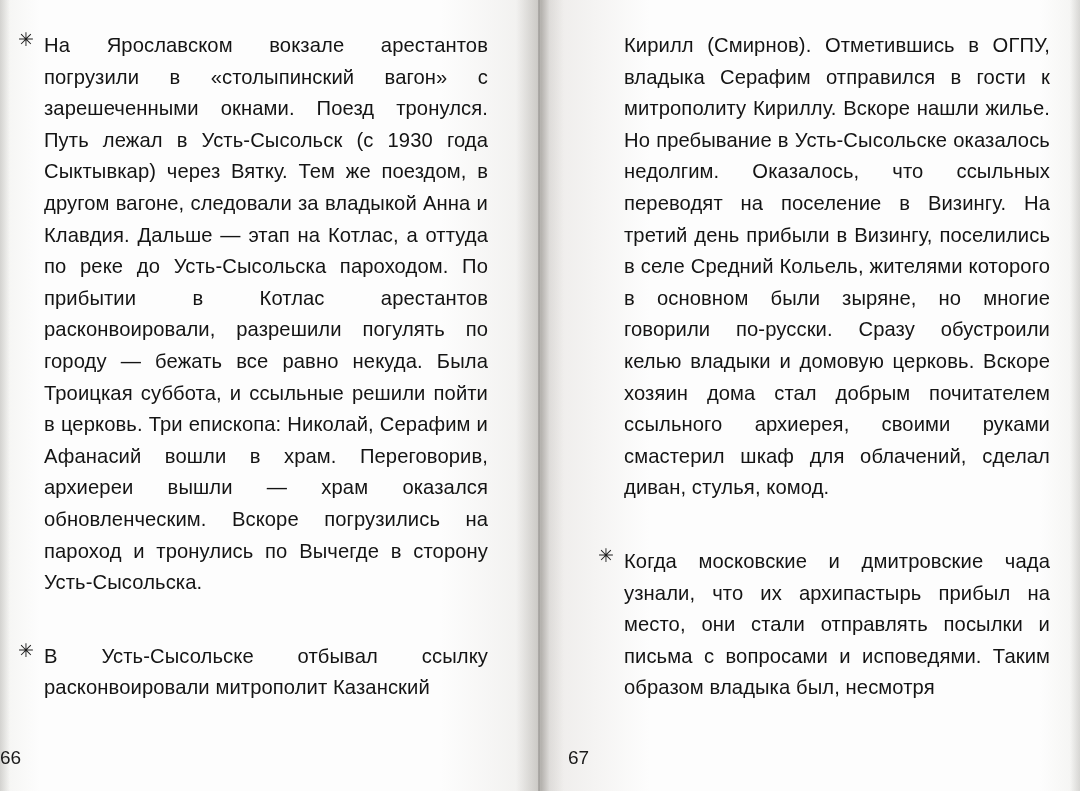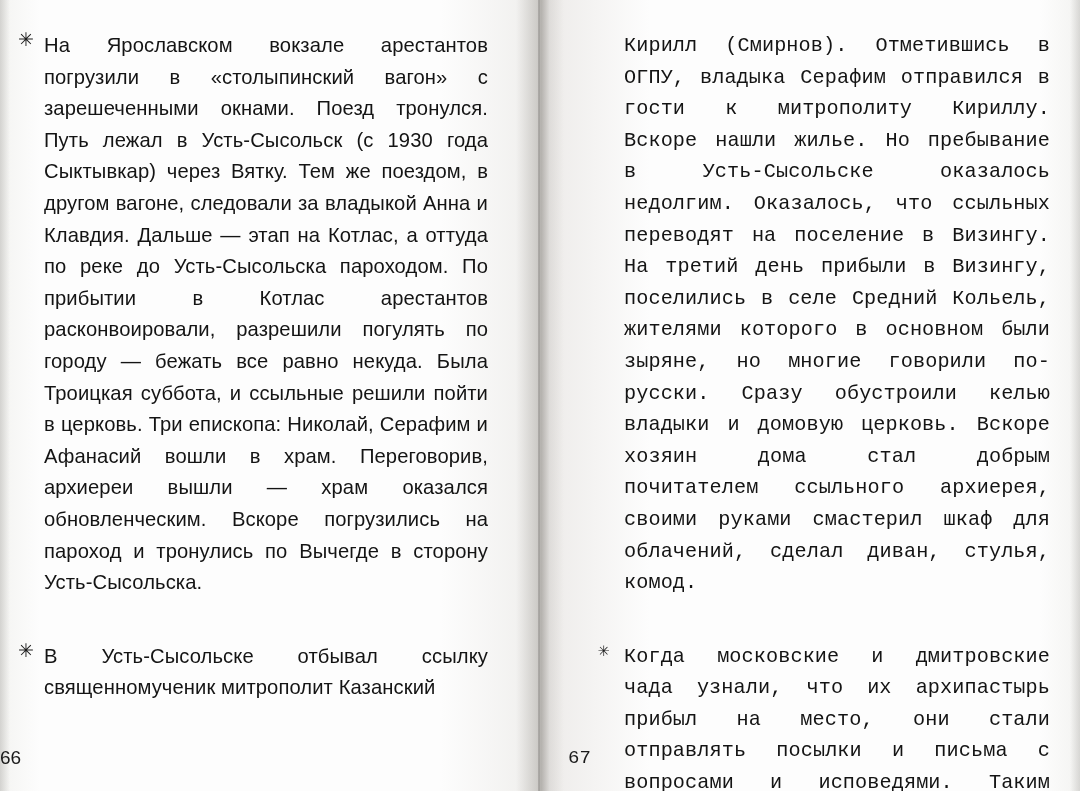--- a/index.html
+++ b/index.html
@@ -28,21 +28,20 @@
     height: 791px;
     box-sizing: border-box;
   }
   .page-left {
     padding: 22px 52px 0 18px;
     background: linear-gradient(to right, #f4f4f2 0px, #fdfdfd 40px, #fdfdfd 440px, #efeeec 540px);
   }
   .page-right {
     padding: 22px 30px 6px 58px;
     background: linear-gradient(to left, #f3f3f1 0px, #fdfdfd 40px, #fdfdfd 430px, #eceae8 540px);
-    font-family: Liberation Mono, monospace;
   }
   .gutter {
     position: absolute;
     left: 516px;
     top: 0;
     width: 48px;
     height: 791px;
     background: linear-gradient(to right, rgba(190,188,184,0) 0%, rgba(176,173,168,0.55) 45%, rgba(160,157,152,0.75) 52%, rgba(186,183,179,0.3) 70%, rgba(200,198,194,0) 100%);
     pointer-events: none;
   }
@@ -121,21 +120,21 @@
   <div class="page page-left col">
     <div class="edge-shadow-left"></div>
 
     <div class="entry">
       <div class="bullet">✳</div>
       <div class="body-text">На Ярославском вокзале арестантов погрузили в «столыпинский вагон» с зарешеченными окнами. Поезд тронулся. Путь лежал в Усть-Сысольск (с 1930 года Сыктывкар) через Вятку. Тем же поездом, в другом вагоне, следовали за владыкой Анна и Клавдия. Дальше — этап на Котлас, а оттуда по реке до Усть-Сысольска пароходом. По прибытии в Котлас арестантов расконвоировали, разрешили погулять по городу — бежать все равно некуда. Была Троицкая суббота, и ссыльные решили пойти в церковь. Три епископа: Николай, Серафим и Афанасий вошли в храм. Переговорив, архиереи вышли — храм оказался обновленческим. Вскоре погрузились на пароход и тронулись по Вычегде в сторону Усть-Сысольска.</div>
     </div>
 
     <div class="entry">
       <div class="bullet">✳</div>
-      <div class="body-text">В Усть-Сысольске отбывал ссылку священномученик митрополит Казанский</div>
+      <div class="body-text">В Усть-Сысольске отбывал ссылку расконвоировали митрополит Казанский</div>
     </div>
 
     <div class="folio">66</div>
   </div>
 
   <div class="page page-right col">
     <div class="edge-shadow-right"></div>
 
     <div class="entry">
       <div class="body-text no-bullet">Кирилл (Смирнов). Отметившись в ОГПУ, владыка Серафим отправился в гости к митрополиту Кириллу. Вскоре нашли жилье. Но пребывание в Усть-Сысольске оказалось недолгим. Оказалось, что ссыльных переводят на поселение в Визингу. На третий день прибыли в Визингу, поселились в селе Средний Кольель, жителями которого в основном были зыряне, но многие говорили по-русски. Сразу обустроили келью владыки и домовую церковь. Вскоре хозяин дома стал добрым почитателем ссыльного архиерея, своими руками смастерил шкаф для облачений, сделал диван, стулья, комод.</div>

